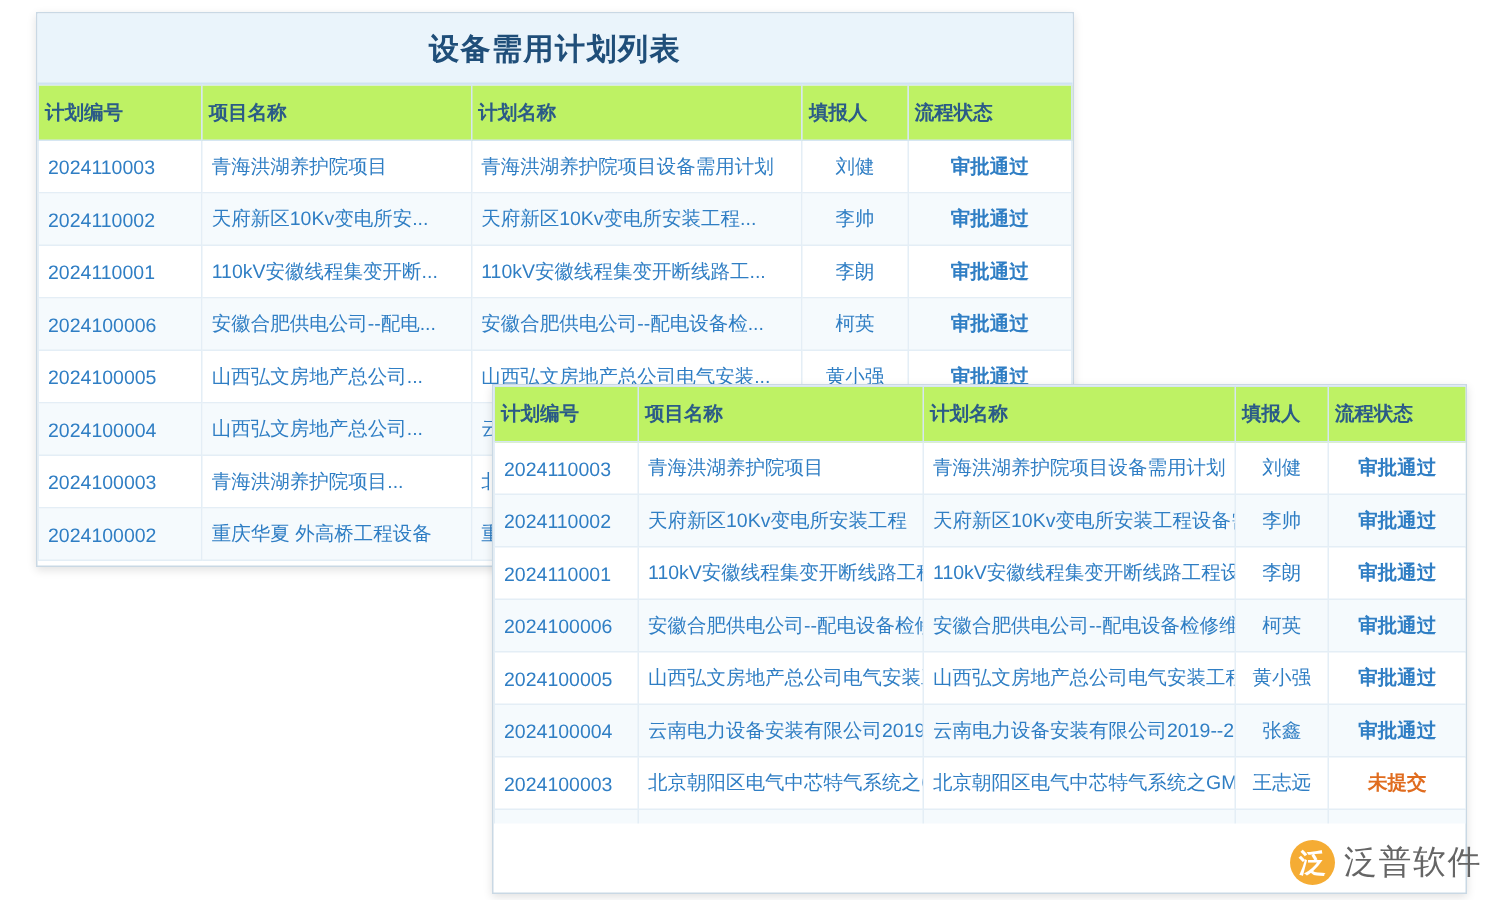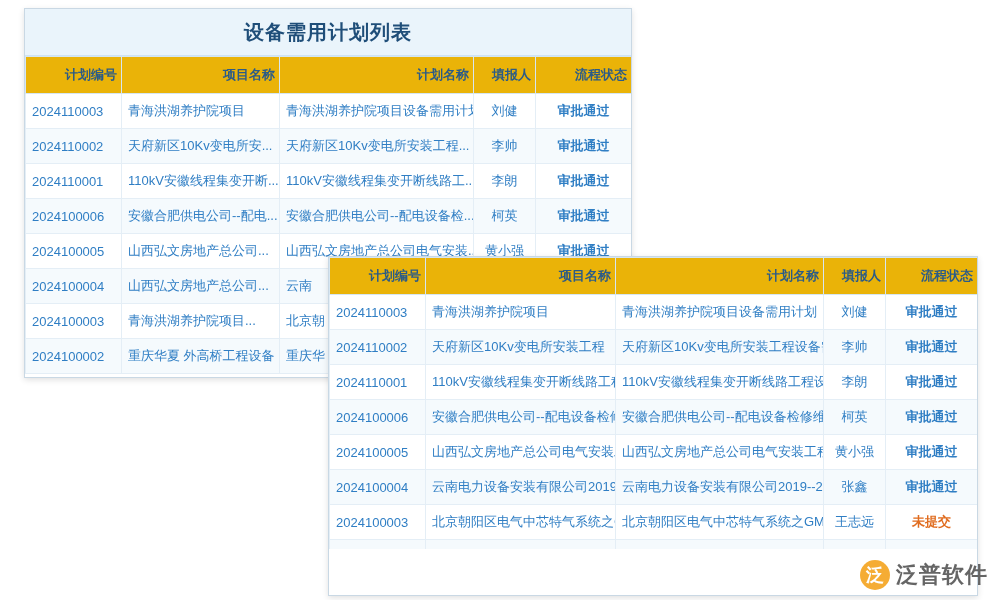--- a/index.html
+++ b/index.html
@@ -33,27 +33,27 @@
     border-bottom: 1px solid #cfe3f2;
     letter-spacing: 1px;
   }
 
   table.grid {
     border-collapse: collapse;
     width: 100%;
     table-layout: fixed;
   }
   table.grid th {
-    background: #eab308;
+    background: #bef264;
     color: #2b5b87;
     font-size: 13px;
     font-weight: bold;
     border: 1px solid #d6e6f2;
     padding: 9px 4px;
-    text-align: right;
+    text-align: left;
     white-space: nowrap;
   }
   table.grid td {
     border: 1px solid #e4eef6;
     font-size: 13px;
     color: #2f7ec4;
     padding: 8px 6px;
     white-space: nowrap;
     overflow: hidden;
     text-overflow: clip;
@@ -68,21 +68,21 @@
   td.c-name { text-align: left;   color: #2f7ec4; padding-left: 10px; }
   td.c-plan { text-align: left;   color: #2f7ec4; padding-left: 10px; }
   td.c-user { text-align: center; color: #2f7ec4; }
   td.c-stat { text-align: center; color: #2f7ec4; font-weight: bold; }
   td.c-stat.warn { color: #e06c1f; }
 
   
   #back-panel {
     left: 24px;
     top: 8px;
-    width: 608px;
+    width: 692px;
     height: 370px;
   }
   #back-panel .body { overflow: hidden; height: 322px; }
 
   
   #front-panel {
     left: 328px;
     top: 256px;
     width: 650px;
     height: 340px;
@@ -107,21 +107,21 @@
     background: #f5a623;
     color: #ffffff;
     font-size: 18px;
     font-weight: bold;
     line-height: 30px;
     text-align: center;
     margin-right: 6px;
   }
   #watermark .mark-text {
     font-size: 22px;
-    font-weight: bold;
+    font-weight: normal;
     color: #595959;
     letter-spacing: 1px;
   }
 </style>
 </head>
 <body>
 
 <div class="panel" id="back-panel">
   <div class="panel-title">设备需用计划列表</div>
   <div class="body">

